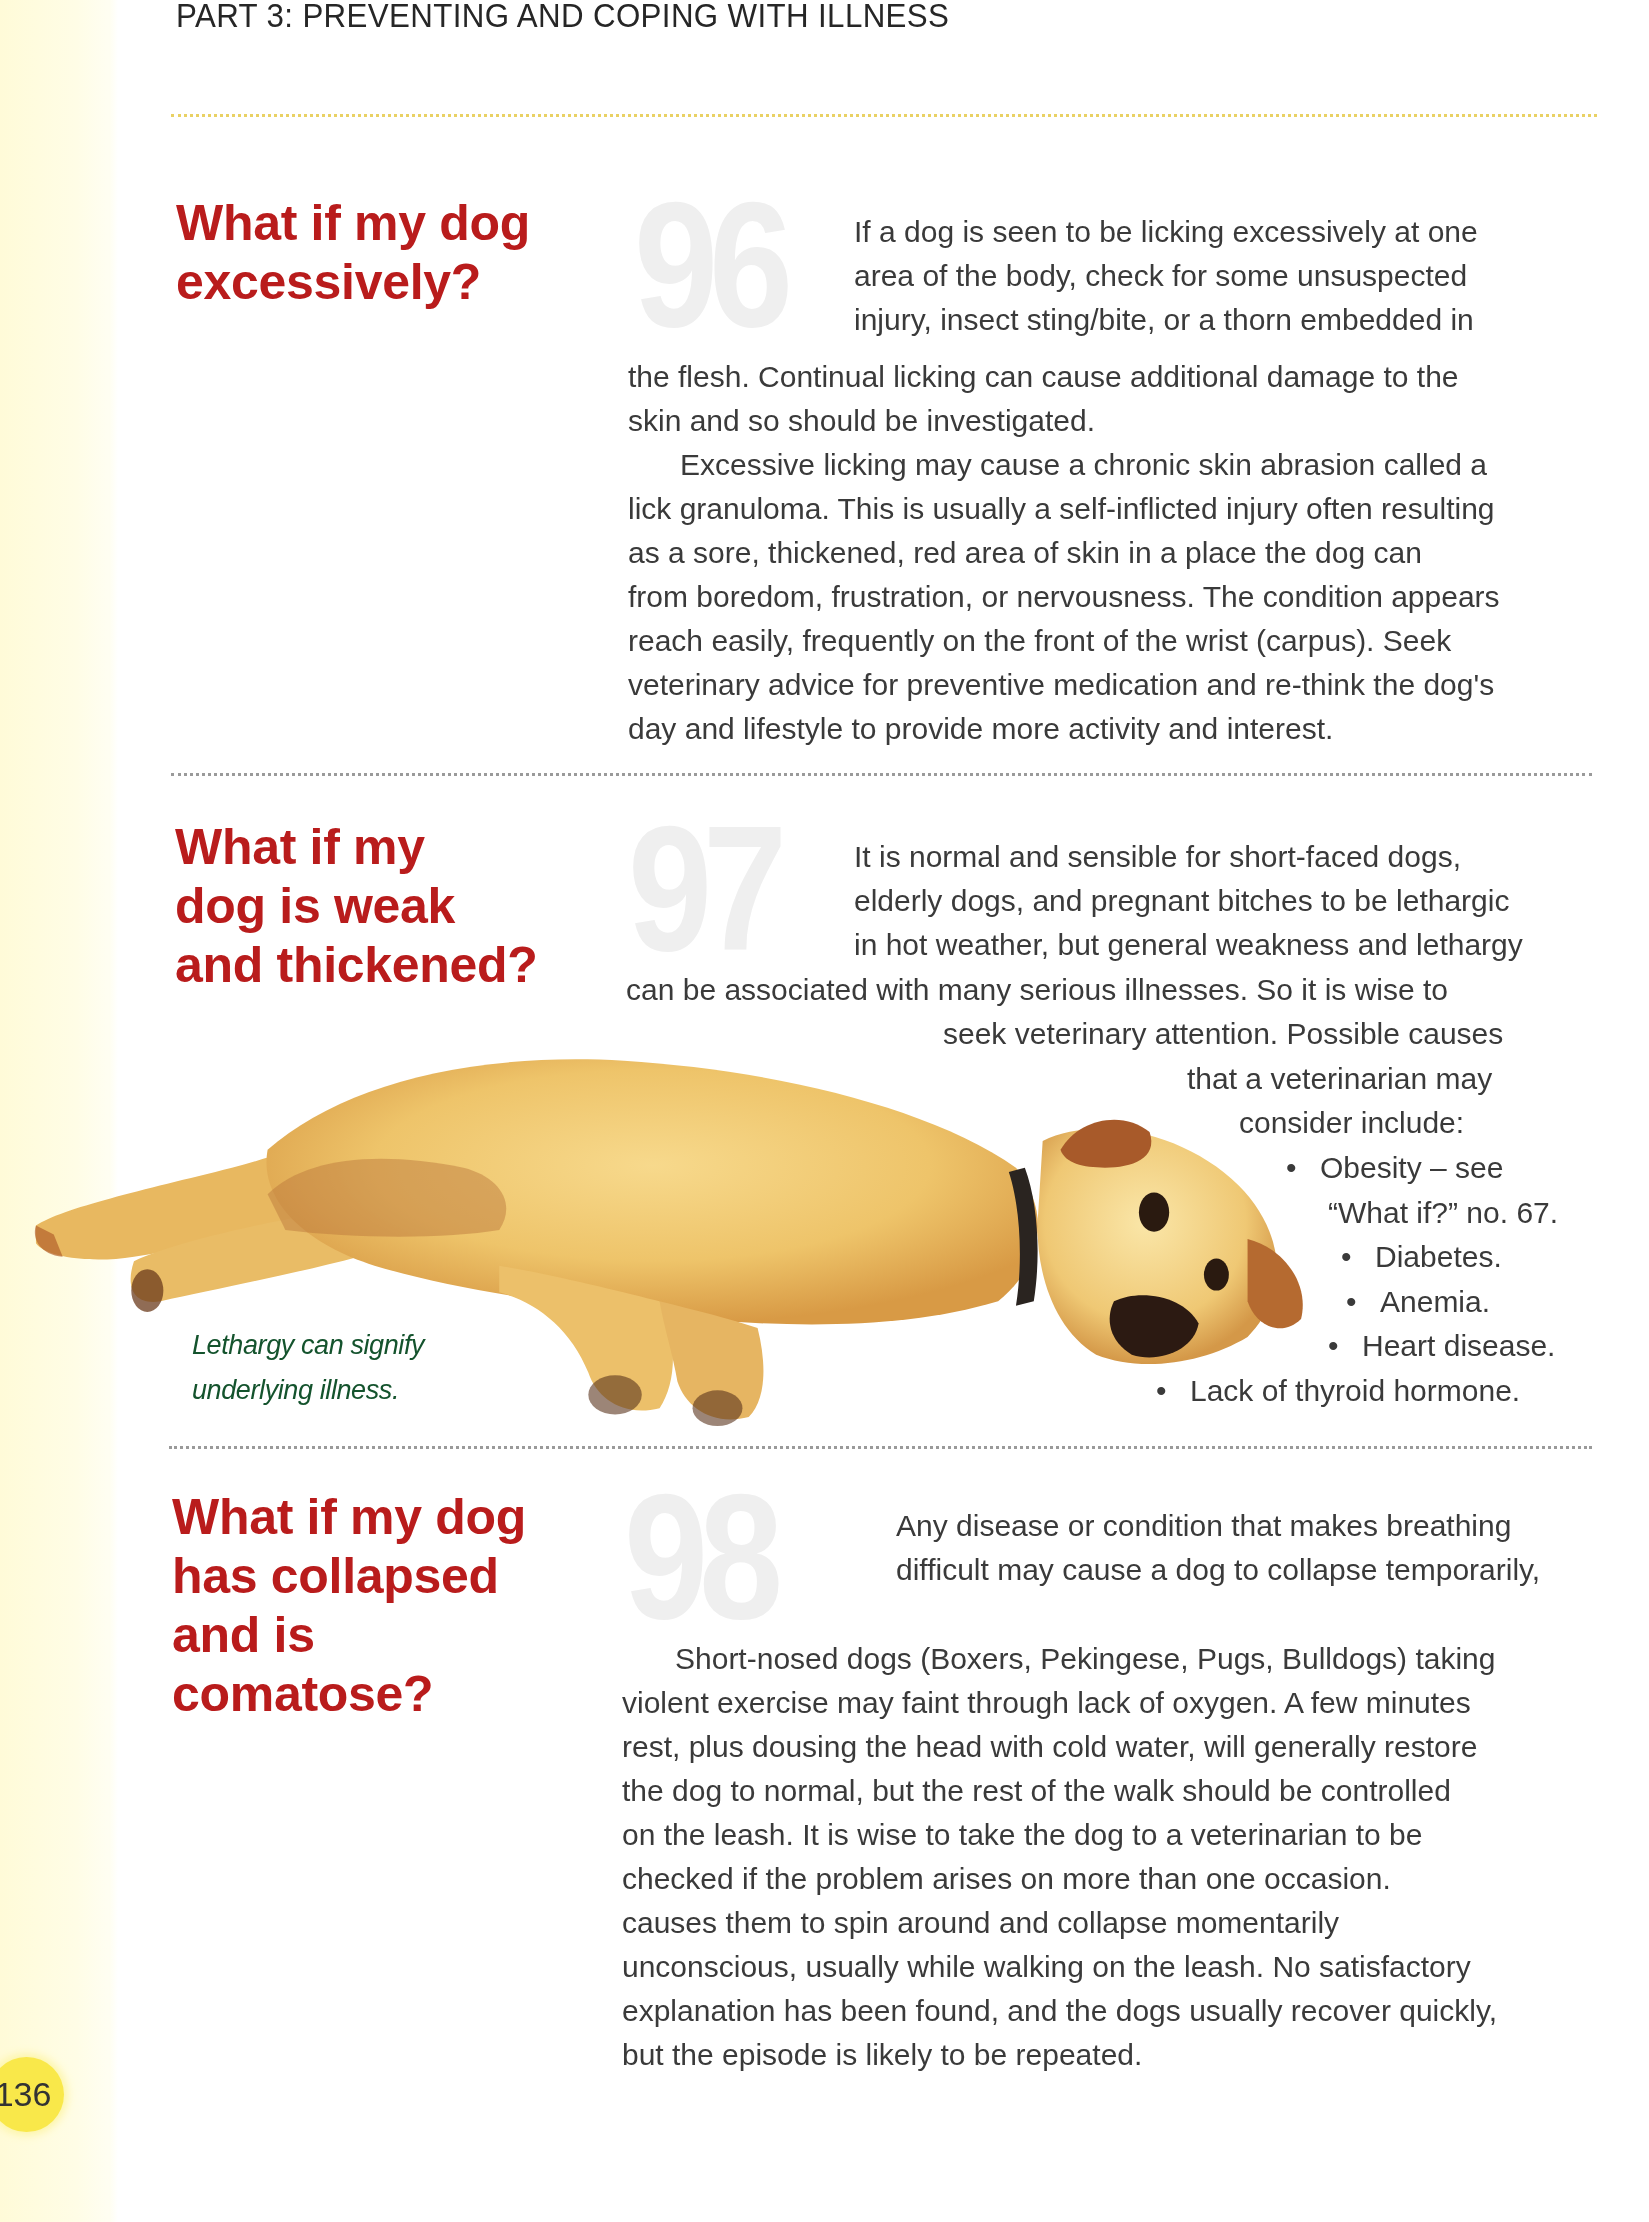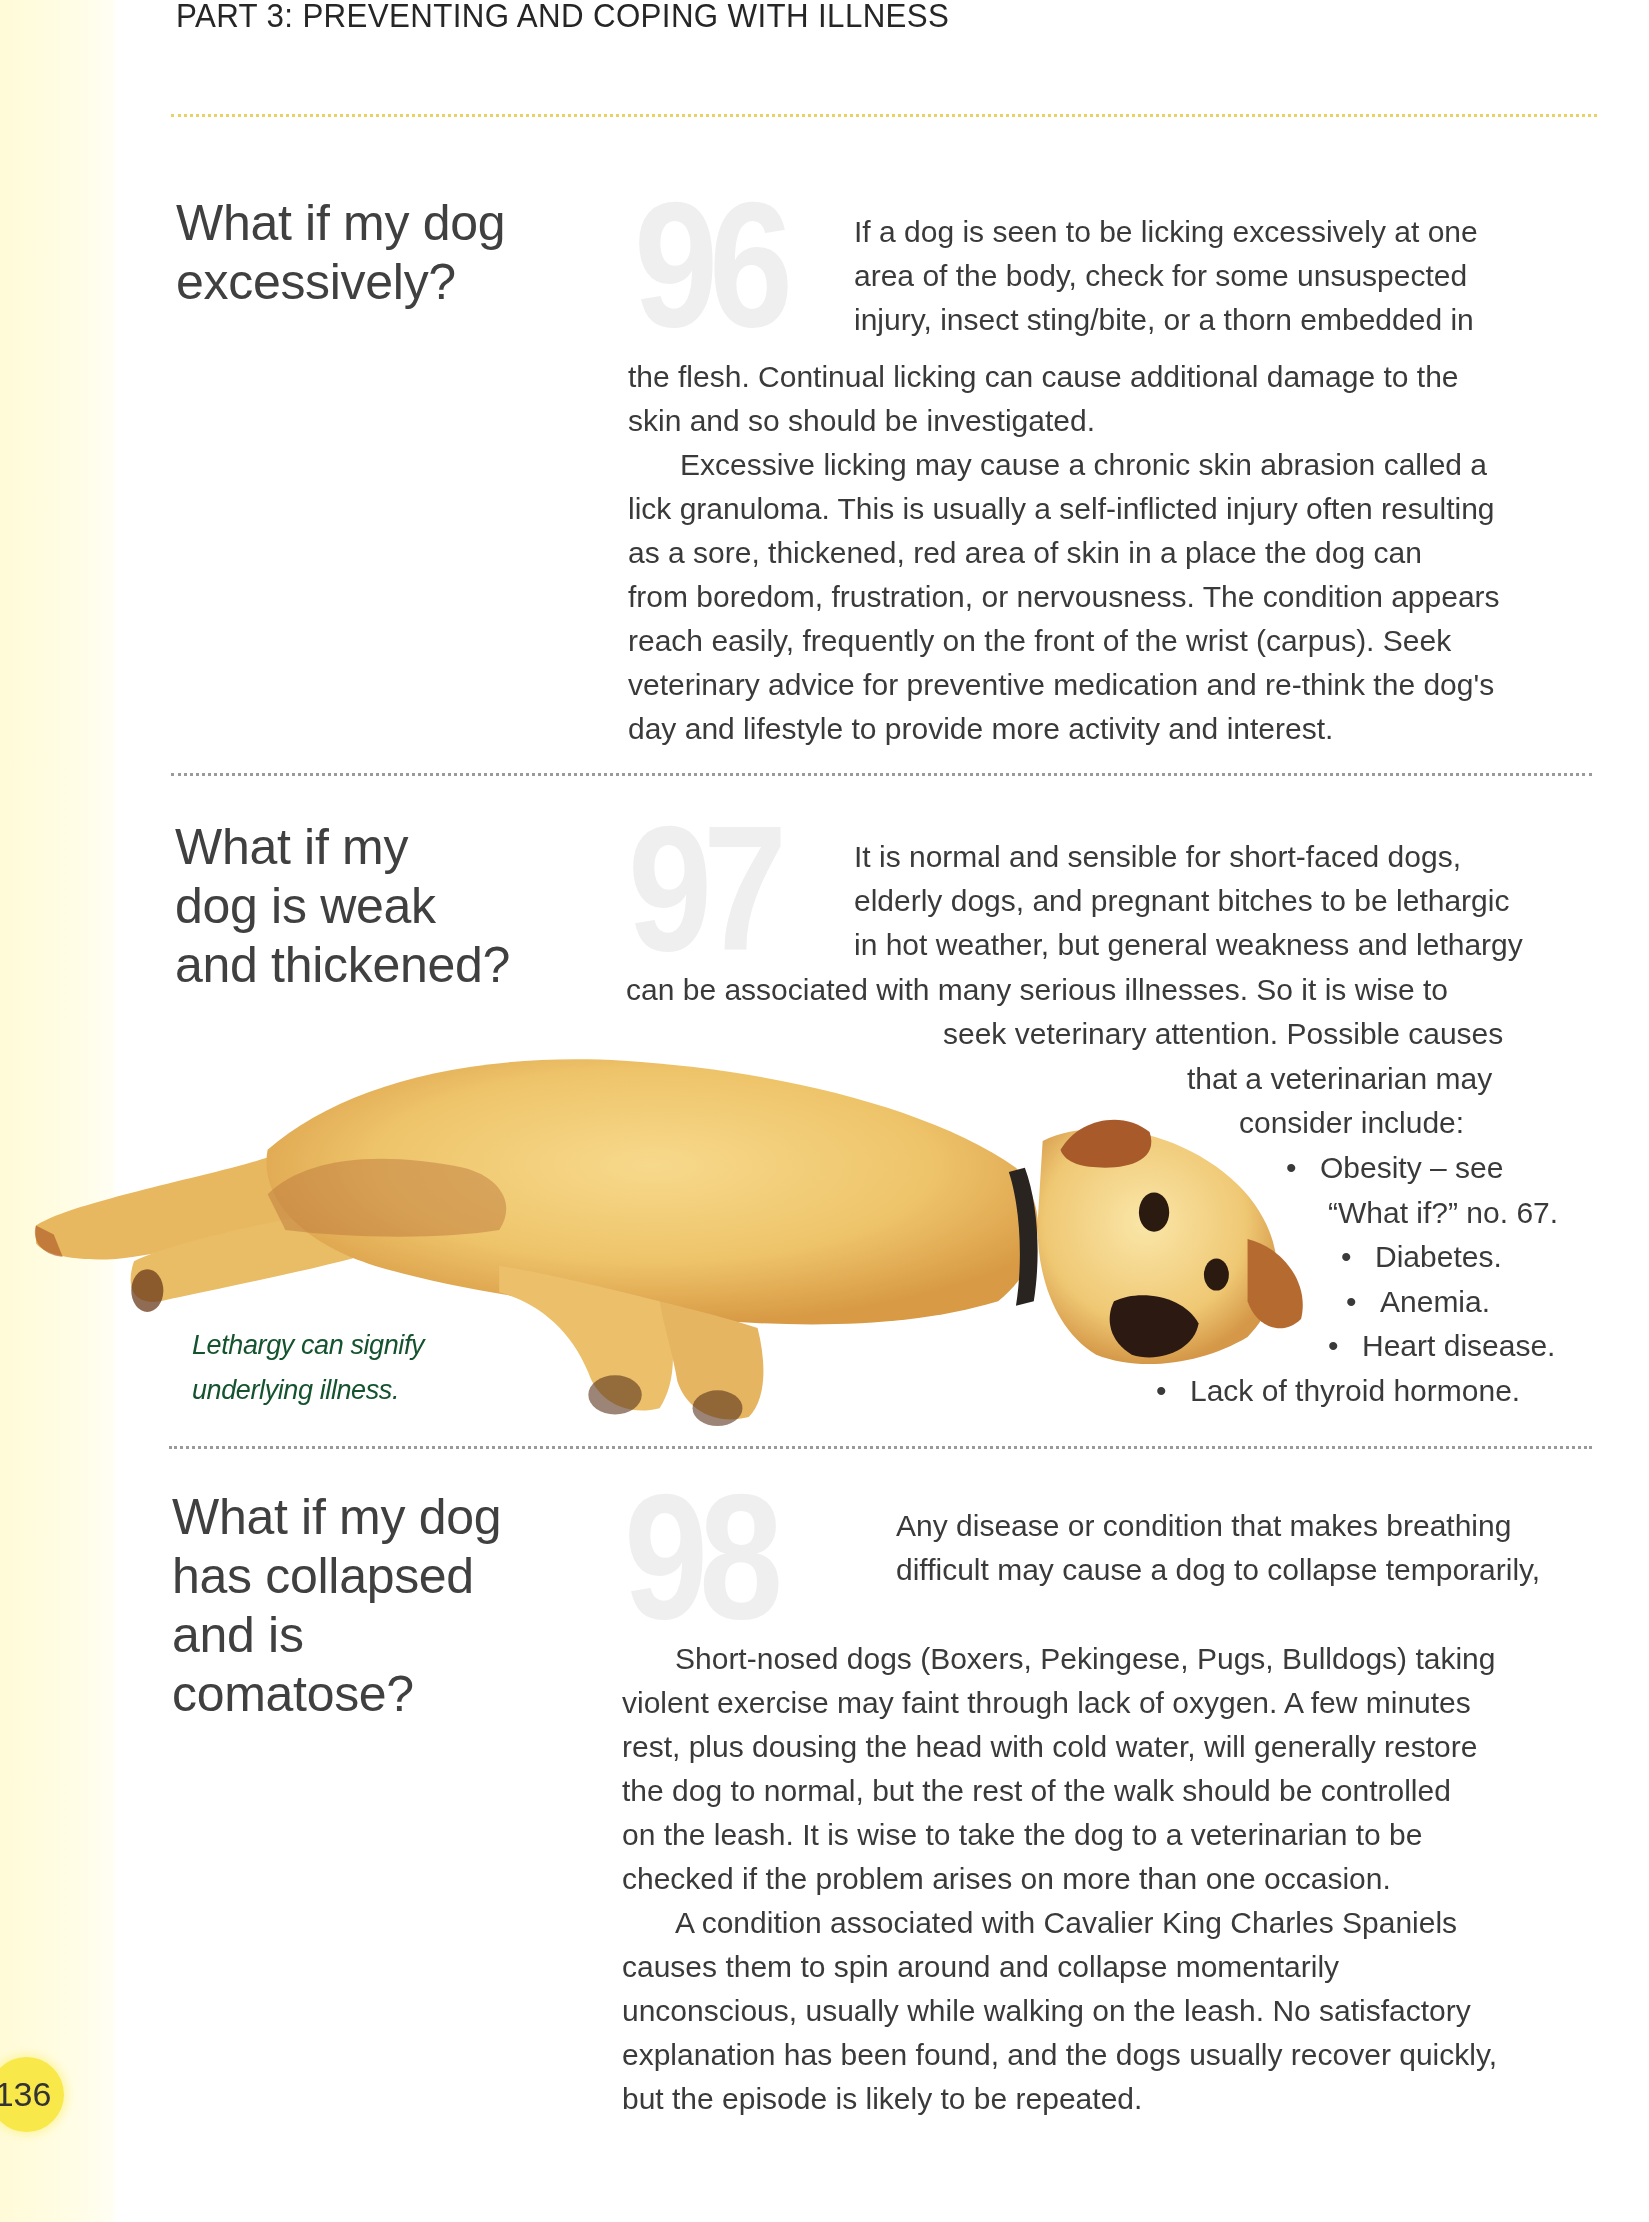--- a/index.html
+++ b/index.html
@@ -25,22 +25,22 @@
   }
   .divider {
     position:absolute; height:0;
     border-top:3.6px dotted #9a9a9a;
   }
   .divider.top { border-top-color:#e6c94a; left:171px; width:1426px; top:114px; opacity:0.85; }
   .divider.d1 { left:171px; width:1421px; top:773px; }
   .divider.d2 { left:169px; width:1423px; top:1446px; }
 
   .q-title {
-    position:absolute; font-weight:normal; font-size:50px; line-height:59px;
-    color:#404040; letter-spacing:-0.3px;
+    position:absolute; font-weight:bold; font-size:50px; line-height:59px;
+    color:#b91c1c; letter-spacing:-0.3px;
   }
   .big-num {
     position:absolute; font-weight:bold; font-size:178px; line-height:134px;
     color:#efefef; letter-spacing:-10.7px;
     transform:scaleX(0.85); transform-origin:left top;
   }
   .body-text {
     position:absolute; font-size:30px; line-height:44px; color:#3a3a3a;
     white-space:nowrap;
   }
@@ -194,21 +194,20 @@
     <span class="ln">Any disease or condition that makes breathing</span>
     <span class="ln">difficult may cause a dog to collapse temporarily,</span>
   </div>
   <div class="body-text" style="left:622px; top:1637px;">
     <span class="ln" style="padding-left:53px;">Short-nosed dogs (Boxers, Pekingese, Pugs, Bulldogs) taking</span>
     <span class="ln">violent exercise may faint through lack of oxygen. A few minutes</span>
     <span class="ln">rest, plus dousing the head with cold water, will generally restore</span>
     <span class="ln">the dog to normal, but the rest of the walk should be controlled</span>
     <span class="ln">on the leash. It is wise to take the dog to a veterinarian to be</span>
     <span class="ln">checked if the problem arises on more than one occasion.</span>
-    <span class="ln" style="padding-left:53px;">A condition associated with Cavalier King Charles Spaniels</span>
     <span class="ln">causes them to spin around and collapse momentarily</span>
     <span class="ln">unconscious, usually while walking on the leash. No satisfactory</span>
     <span class="ln">explanation has been found, and the dogs usually recover quickly,</span>
     <span class="ln">but the episode is likely to be repeated.</span>
   </div>
 </section>
 
 <div class="page-badge"></div>
 <div class="page-num">136</div>
 

